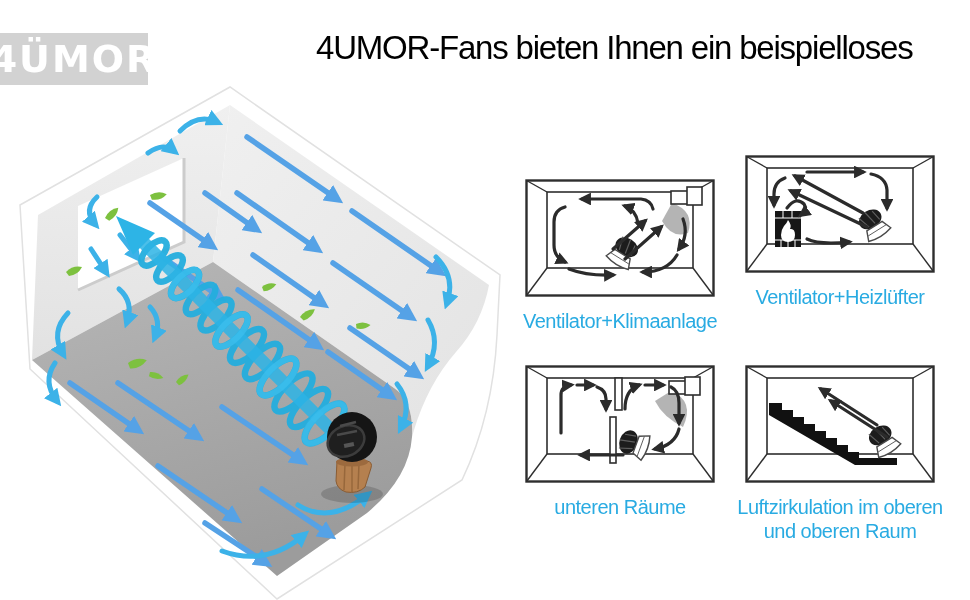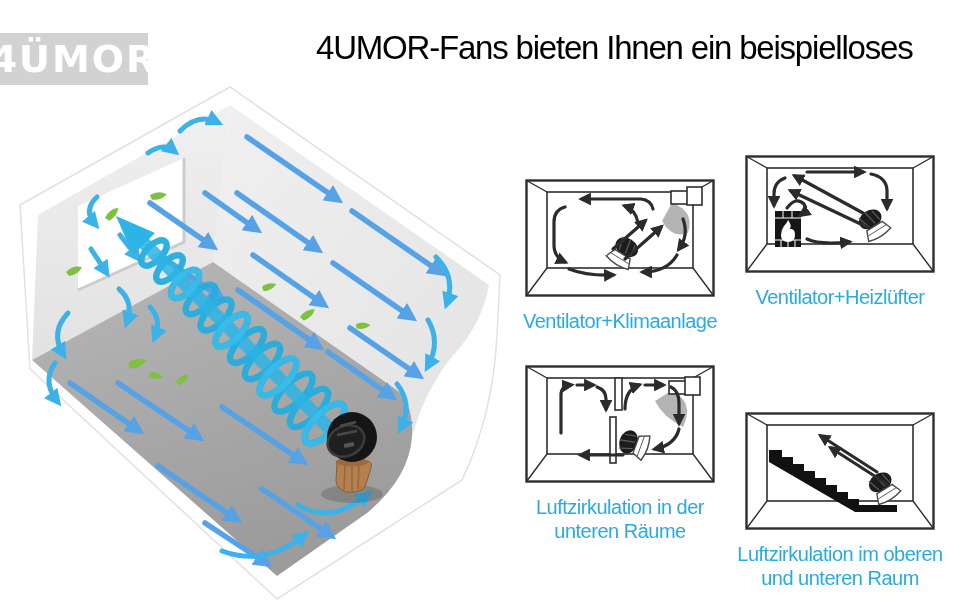--- a/index.html
+++ b/index.html
@@ -14,21 +14,21 @@
   .headline div{white-space:nowrap;}
   .main-illustration{position:absolute;left:0;top:85px;width:510px;height:515px;}
   .scenario-card{position:absolute;width:230px;display:flex;flex-direction:column;align-items:center;}
   .scenario-card svg.room{display:block;}
   .caption{margin-top:13px;color:#29abe2;font-size:20px;line-height:1.18;text-align:center;
        letter-spacing:-0.5px;font-weight:400;}
   .caption div:empty{display:none;}
   #card-1{left:505px;top:155px;margin-top:24px;}
   #card-2{left:725px;top:155px;}
   #card-3{left:505px;top:365px;}
-  #card-4{left:725px;top:365px;margin-top:47px;}
+  #card-4{left:725px;top:365px;}
   .sa{stroke:#55a2e6;stroke-width:5.5;fill:none;stroke-linecap:round;}
   .sc{stroke:#3cb2e8;stroke-width:5;fill:none;stroke-linecap:round;}
   .ink{stroke:#2b2b2b;stroke-width:3.2;fill:none;stroke-linecap:round;stroke-linejoin:round;}
   .frame{stroke:#2e2e2e;fill:none;}
   .defs-holder{position:absolute;width:0;height:0;overflow:hidden;}
 </style>
 </head>
 <body>
 
 <svg class="defs-holder" aria-hidden="true">
@@ -276,34 +276,33 @@
       <path class="ink" marker-end="url(#mk-ink)" d="M52 20 L68 20"></path>
       <path class="ink" marker-end="url(#mk-ink)" d="M72 22 Q81 25 81 34 L81 44"></path>
       <path class="ink" marker-end="url(#mk-ink)" d="M100 44 Q100 25 114 20"></path>
       <path class="ink" marker-end="url(#mk-ink)" d="M120 20 L138 20"></path>
       <path class="ink" marker-end="url(#mk-ink)" d="M146 22 Q154 26 154 38 L154 58"></path>
       <path class="ink" marker-end="url(#mk-ink)" d="M154 64 Q150 80 130 84"></path>
       <path class="ink" marker-end="url(#mk-ink)" d="M98 90 L56 90"></path>
     </g>
   </svg>
   <div class="caption">
-    <div>Luftzirkulation in der</div>
     <div>unteren Räume</div>
   </div>
 </div>
 
 <div class="scenario-card" id="card-4">
   <svg class="room" width="190" height="118" viewBox="0 0 190 118">
     <use href="#mini-room"></use>
     <path fill="#111111" d="M26 38 L37 38 L37 45 L48 45 L48 52 L59 52 L59 59 L70 59 L70 66 L81 66 L81 73 L92 73 L92 80 L103 80 L103 87 L114 87 L114 93 L152 93 L152 100 L110 100 L24 50 L24 38 Z"></path>
     <g>
         <use href="#mini-fan" transform="translate(140,78) rotate(-32)"></use>
       </g>
     <g>
       <path class="ink" marker-end="url(#mk-ink)" d="M132 60 L76 24"></path>
       <path class="ink" marker-end="url(#mk-ink)" d="M142 72 L86 36"></path>
     </g>
   </svg>
   <div class="caption">
     <div>Luftzirkulation im oberen</div>
-    <div>und unteren Raum</div>
+    <div>und oberen Raum</div>
   </div>
 </div>
 
 </body></html>

